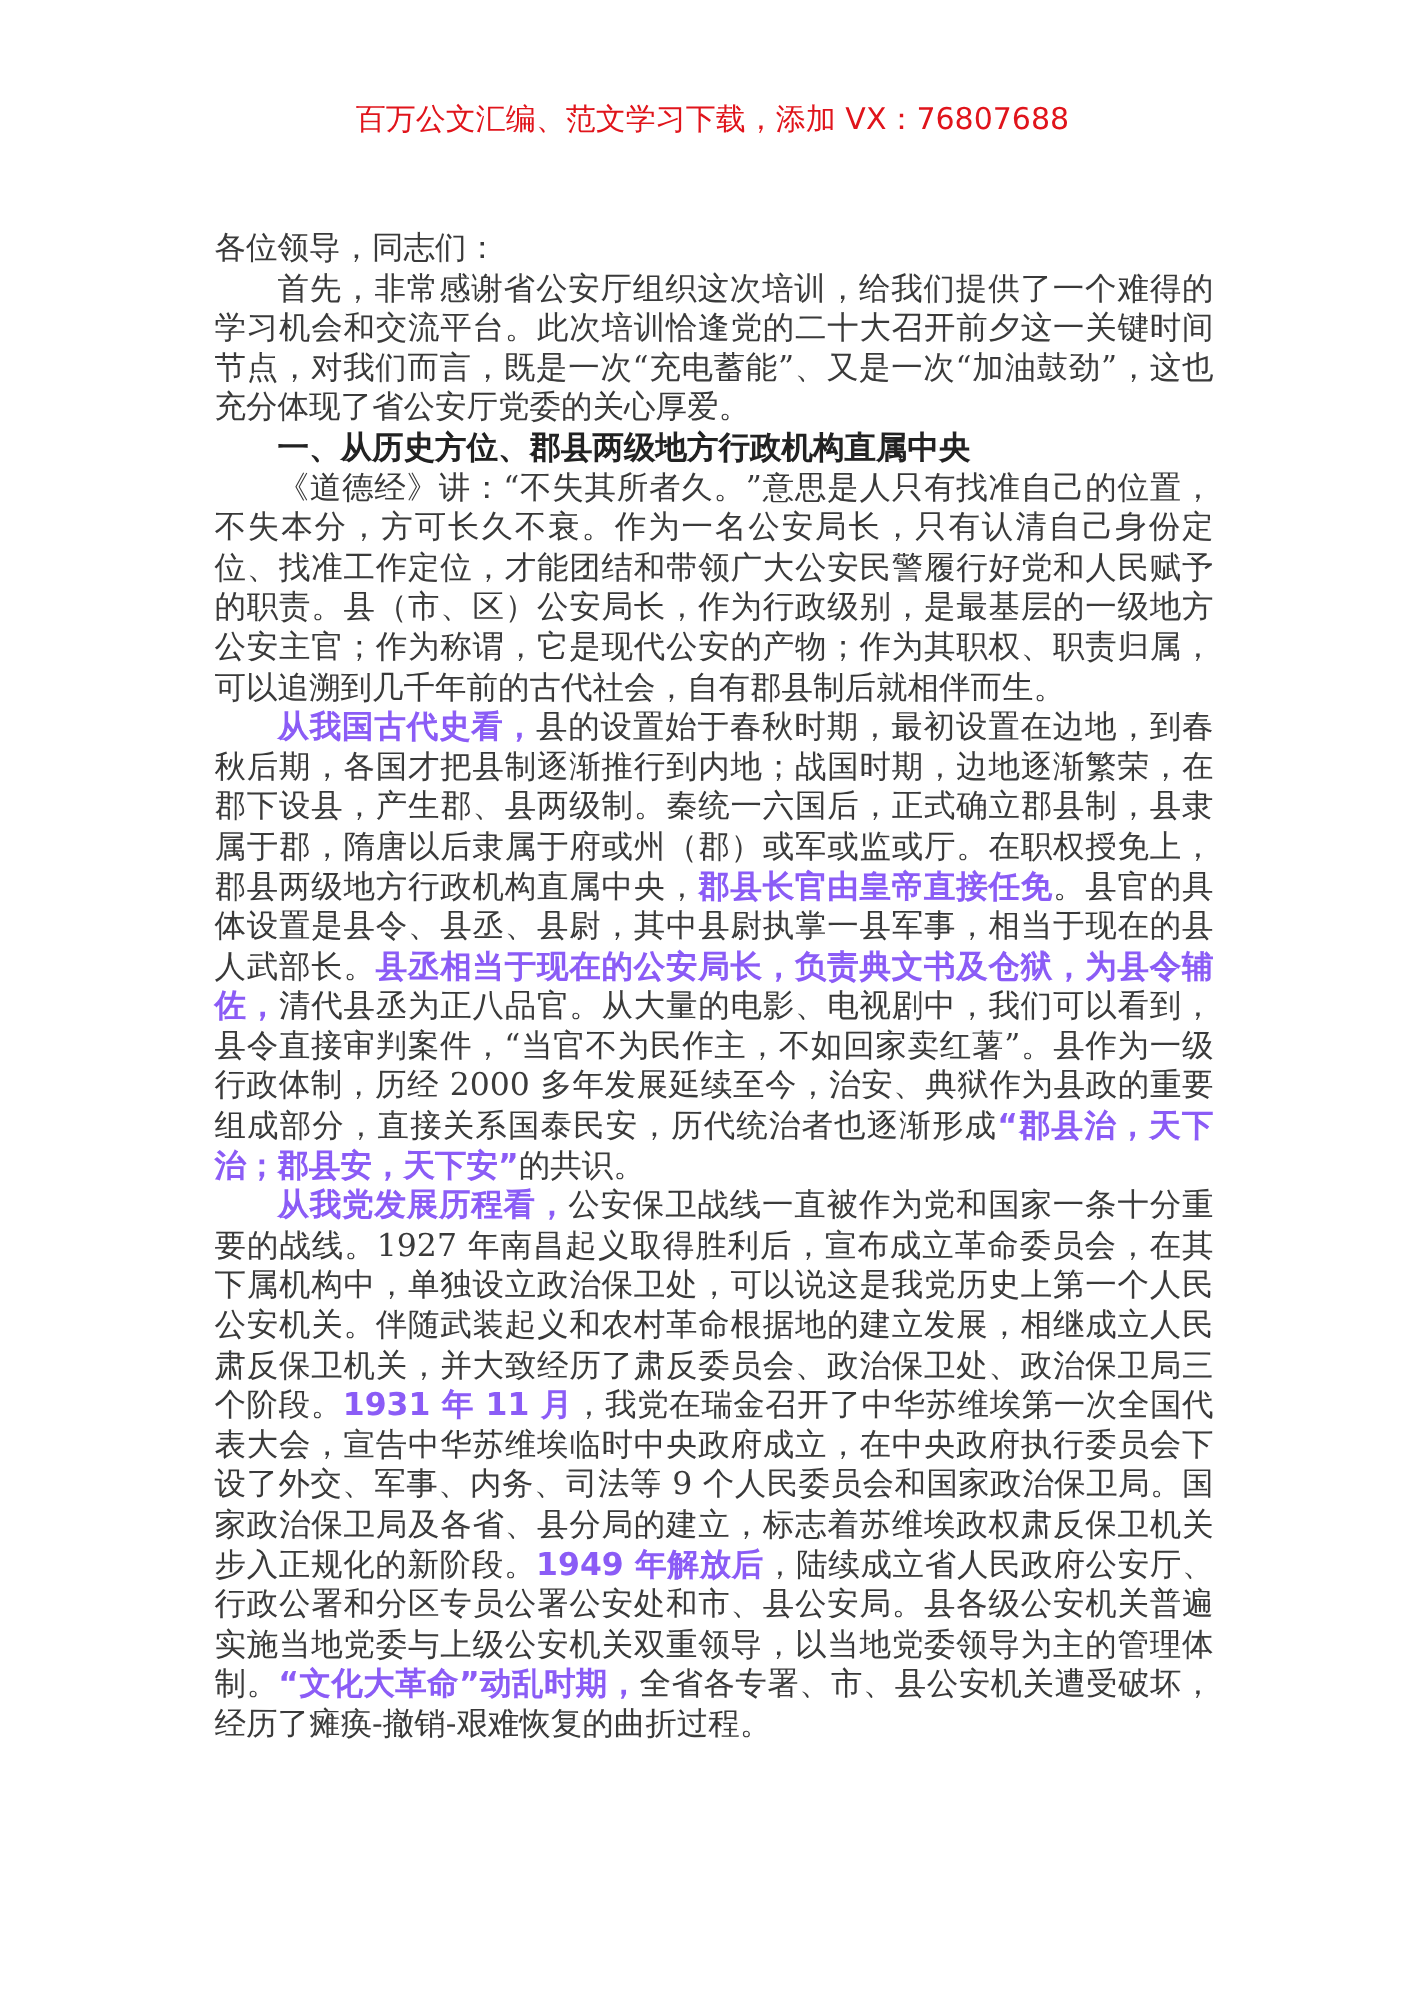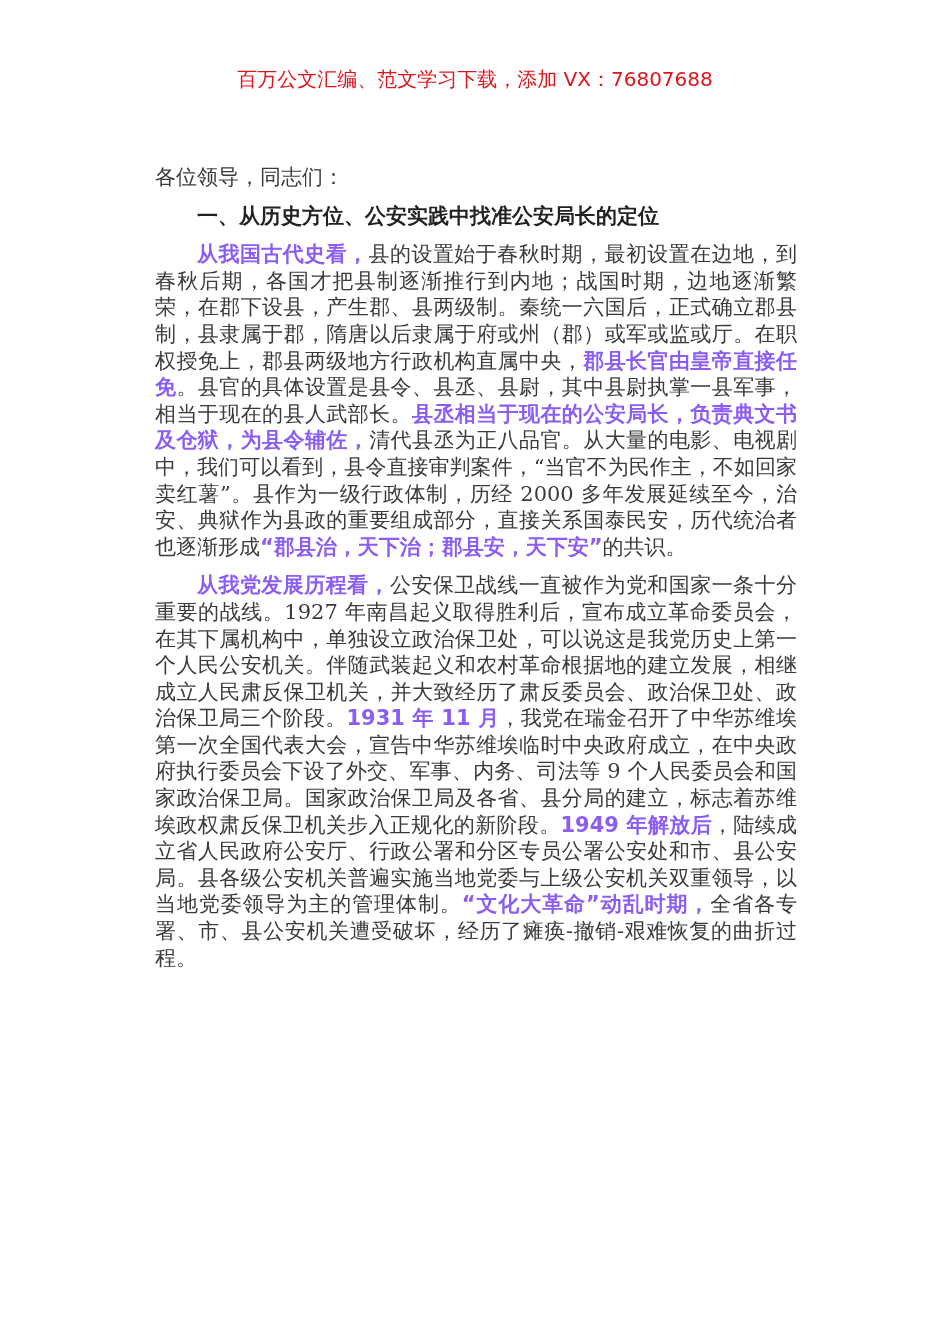--- a/index.html
+++ b/index.html
@@ -9,30 +9,32 @@
     position: absolute; left: 0; top: 64px; width: 950px; text-align: center;
     font-family: "DejaVu Sans", "Liberation Sans", sans-serif;
     font-size: 20px; color: #e0141b; letter-spacing: 0px; line-height: 30px;
   }
   .body-text {
     position: absolute; left: 143px; top: 152px; width: 666px;
     font-family: "DejaVu Serif", "Liberation Serif", serif;
     font-size: 21px; line-height: 26.6px; color: #3a3a3a;
     text-align: justify; text-justify: inter-character;
   }
-  .body-text p { margin: 12px; padding: 0; text-indent: 2em; text-align: justify; }
+  .body-text p { margin: 0; padding: 0; text-indent: 2em; text-align: justify; }
   .body-text p.salutation { text-indent: 0; }
   .body-text p.heading { font-weight: bold; color: #222; }
   b { font-weight: bold; color: #8b5cf6; font-family: "DejaVu Sans", "Liberation Sans", sans-serif; }
 </style>
 </head>
 <body>
 
 <div class="page">
   <div class="header">百万公文汇编、范文学习下载，添加 VX：76807688</div>
 
   <div class="body-text">
     <p class="salutation">各位领导，同志们：</p>
-    <p class="heading">一、从历史方位、公安实践中找准公安局长的定位</p>
+    <p>首先，非常感谢省公安厅组织这次培训，给我们提供了一个难得的学习机会和交流平台。此次培训恰逢党的二十大召开前夕这一关键时间节点，对我们而言，既是一次“充电蓄能”、又是一次“加油鼓劲”，这也充分体现了省公安厅党委的关心厚爱。</p>
+    <p class="heading">一、从历史方位、郡县两级地方行政机构直属中央</p>
+    <p>《道德经》讲：“不失其所者久。”意思是人只有找准自己的位置，不失本分，方可长久不衰。作为一名公安局长，只有认清自己身份定位、找准工作定位，才能团结和带领广大公安民警履行好党和人民赋予的职责。县（市、区）公安局长，作为行政级别，是最基层的一级地方公安主官；作为称谓，它是现代公安的产物；作为其职权、职责归属，可以追溯到几千年前的古代社会，自有郡县制后就相伴而生。</p>
     <p><b>从我国古代史看，</b><span>县的设置始于春秋时期，最初设置在边地，到春秋后期，各国才把县制逐渐推行到内地；战国时期，边地逐渐繁荣，在郡下设县，产生郡、县两级制。秦统一六国后，正式确立郡县制，县隶属于郡，隋唐以后隶属于府或州（郡）或军或监或厅。在职权授免上，郡县两级地方行政机构直属中央，</span><b>郡县长官由皇帝直接任免</b><span>。县官的具体设置是县令、县丞、县尉，其中县尉执掌一县军事，相当于现在的县人武部长。</span><b>县丞相当于现在的公安局长，负责典文书及仓狱，为县令辅佐，</b><span>清代县丞为正八品官。从大量的电影、电视剧中，我们可以看到，县令直接审判案件，“当官不为民作主，不如回家卖红薯”。县作为一级行政体制，历经 2000 多年发展延续至今，治安、典狱作为县政的重要组成部分，直接关系国泰民安，历代统治者也逐渐形成</span><b>“郡县治，天下治；郡县安，天下安”</b><span>的共识。</span></p>
     <p><b>从我党发展历程看，</b><span>公安保卫战线一直被作为党和国家一条十分重要的战线。1927 年南昌起义取得胜利后，宣布成立革命委员会，在其下属机构中，单独设立政治保卫处，可以说这是我党历史上第一个人民公安机关。伴随武装起义和农村革命根据地的建立发展，相继成立人民肃反保卫机关，并大致经历了肃反委员会、政治保卫处、政治保卫局三个阶段。</span><b>1931 年 11 月</b><span>，我党在瑞金召开了中华苏维埃第一次全国代表大会，宣告中华苏维埃临时中央政府成立，在中央政府执行委员会下设了外交、军事、内务、司法等 9 个人民委员会和国家政治保卫局。国家政治保卫局及各省、县分局的建立，标志着苏维埃政权肃反保卫机关步入正规化的新阶段。</span><b>1949 年解放后</b><span>，陆续成立省人民政府公安厅、行政公署和分区专员公署公安处和市、县公安局。县各级公安机关普遍实施当地党委与上级公安机关双重领导，以当地党委领导为主的管理体制。</span><b>“文化大革命”动乱时期，</b><span>全省各专署、市、县公安机关遭受破坏，经历了瘫痪-撤销-艰难恢复的曲折过程。</span></p>
   </div>
 </div>
 
 </body></html>

